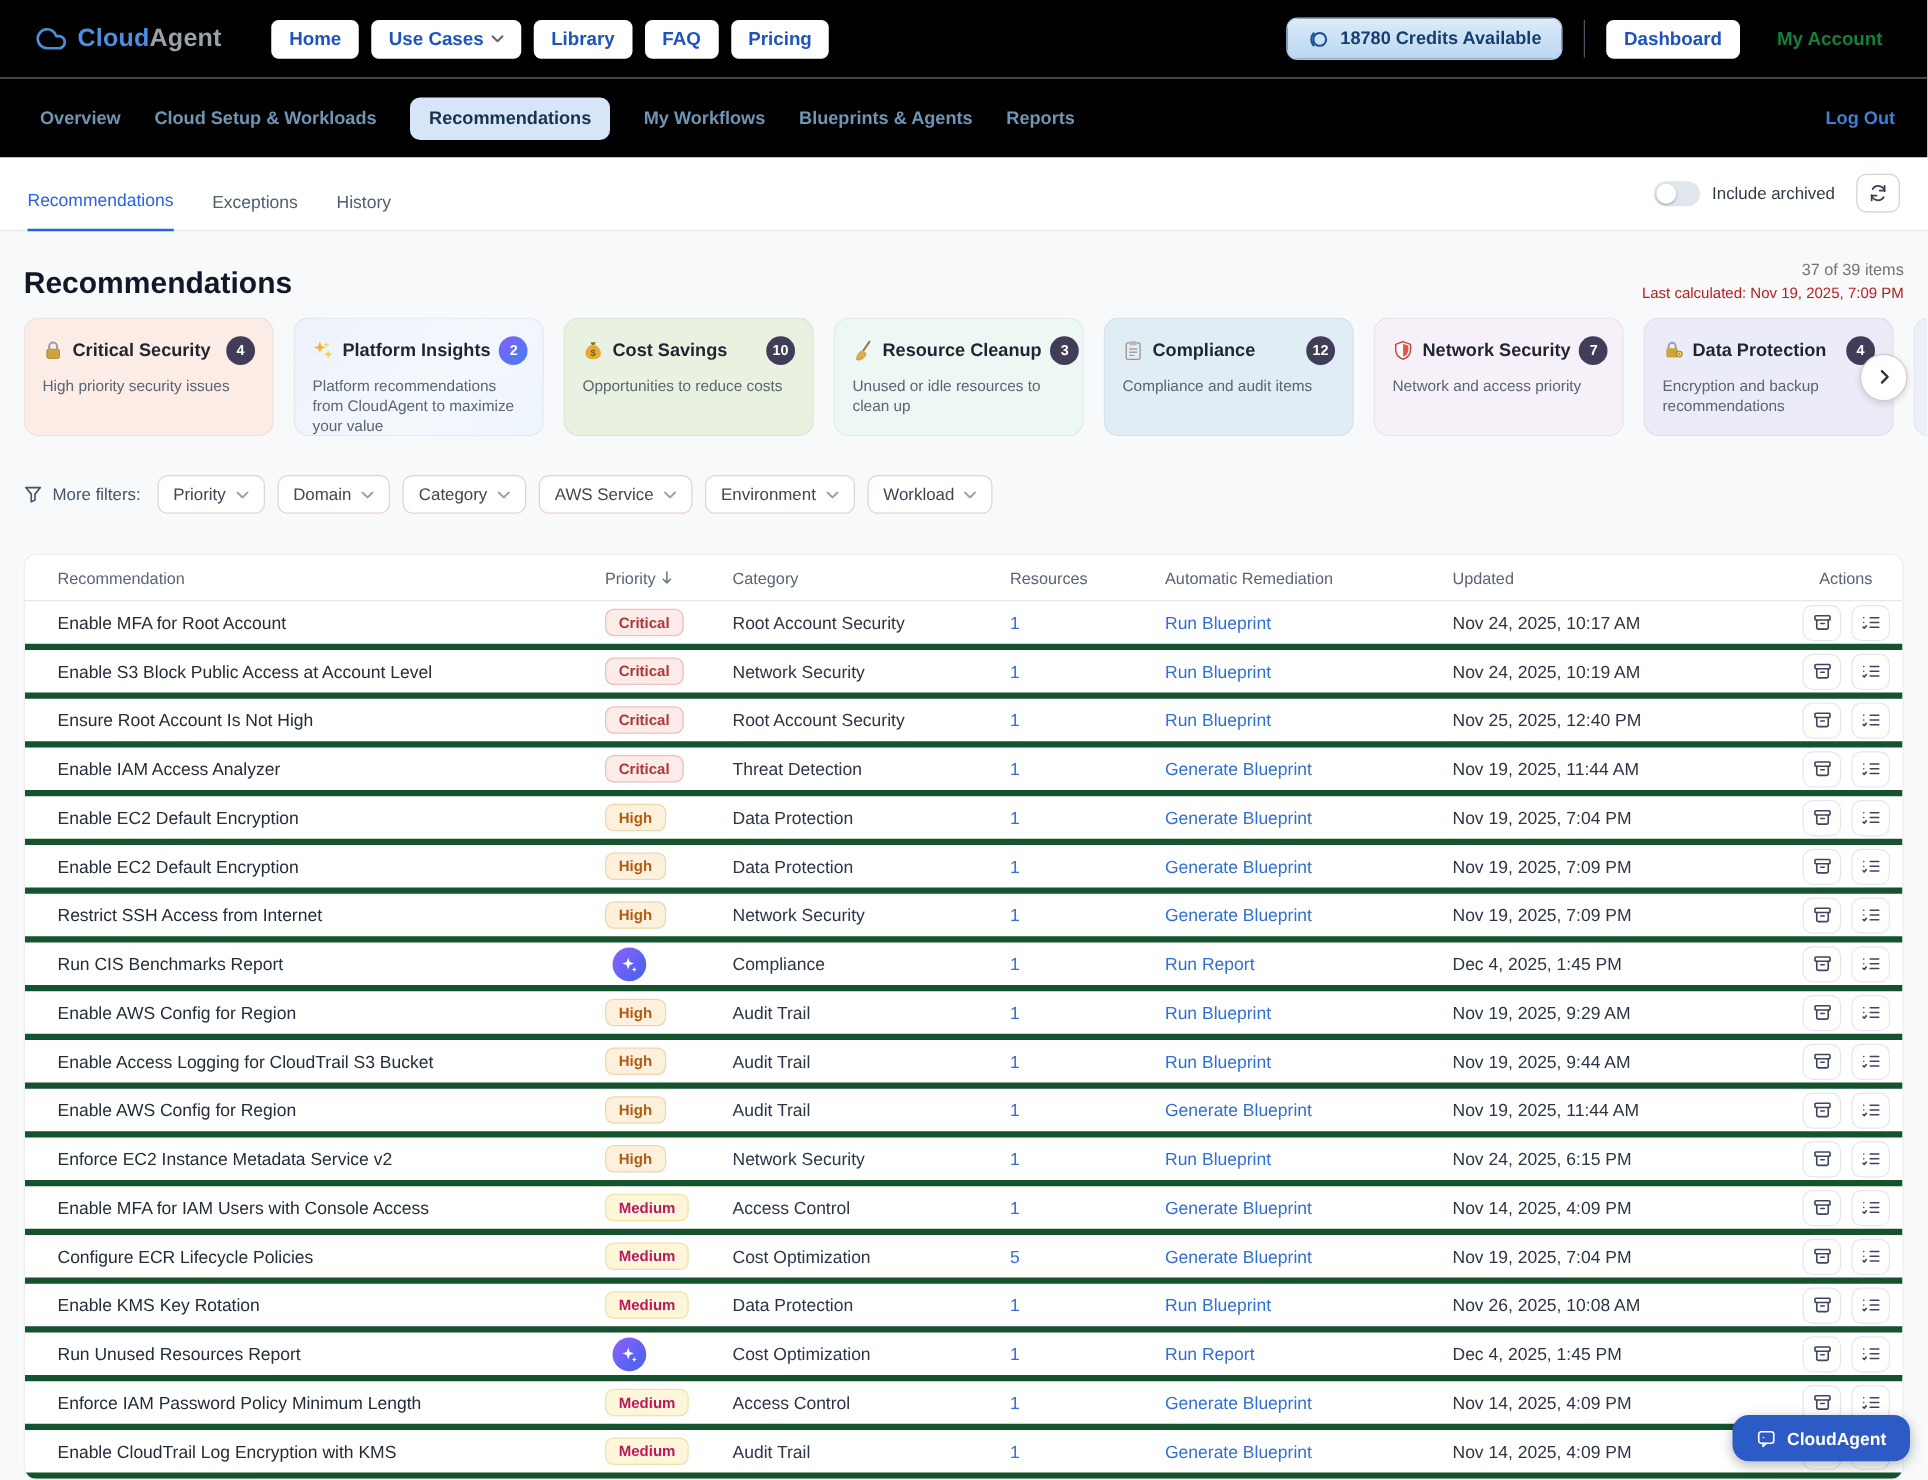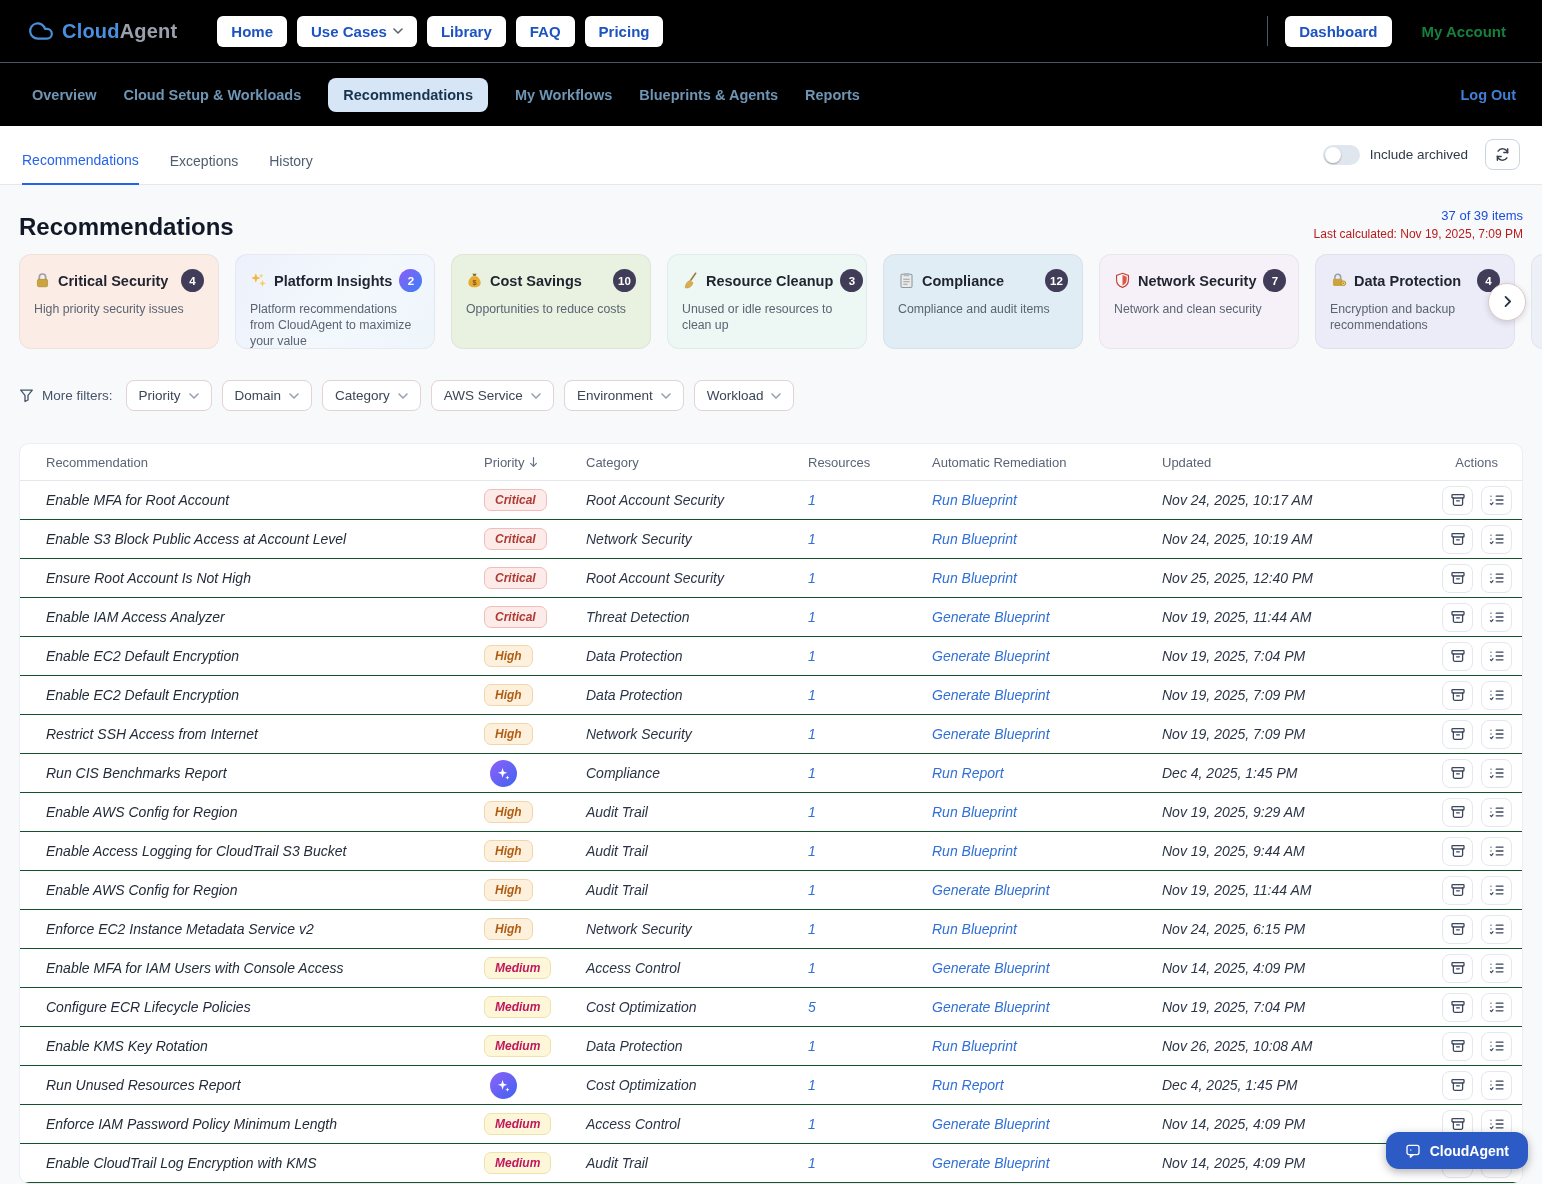--- a/index.html
+++ b/index.html
@@ -42,21 +42,21 @@
   .toggle { width:37px; height:20px; border-radius:10px; background:#dfe6ee; position:relative; cursor:pointer; }
   .toggle-knob { width:16px; height:16px; border-radius:50%; background:#fff; position:absolute; top:2px; left:2px;
     box-shadow:0 1px 2px rgba(0,0,0,.3); }
   .include-label { font-size:13.5px; color:#2f3a48; }
   .refresh-btn { width:35px; height:31px; border:1px solid #cbd5e1; border-radius:8px; background:#fff;
     display:flex; align-items:center; justify-content:center; margin-left:7px; cursor:pointer; }
   
   .title-row { display:flex; justify-content:space-between; align-items:flex-end; margin:23px 19px 0; }
   .page-title { font-size:24px; font-weight:700; color:#111827; }
   .meta { text-align:right; }
-  .meta-count { font-size:13px; color:#1d4ed8; }
+  .meta-count { font-size:13px; color:#737373; }
   .meta-calc { font-size:12px; color:#b91c1c; margin-top:4px; }
   
   .cards-wrap { position:relative; margin:13px 0 0 19px; width:1523px; overflow:hidden; }
   .cards { display:flex; gap:16px; }
   .card { min-width:200px; width:200px; height:95px; border-radius:12px; padding:14px 14px 12px;
     border:1px solid rgba(15,23,42,.05); cursor:pointer; }
   .card-gradient { background:linear-gradient(125deg,#edf1fb 0%,#f3f8fd 55%,#eef5fb 100%); }
   .card-head { display:flex; align-items:center; gap:7px; }
   .card-head .cicon { display:flex; width:17px; }
   .card-title { font-size:14.5px; font-weight:700; color:#1f2430; flex:1; white-space:nowrap; }
@@ -73,21 +73,21 @@
   .filters-label { display:flex; align-items:center; gap:8px; font-size:13.5px; color:#46536a; margin-right:3px; }
   .filter-btn { display:flex; align-items:center; gap:8px; background:#fff; border:1px solid #e3d3d3;
     border-radius:8px; padding:7px 12px; font-size:13.5px; color:#3c4656; cursor:pointer; }
   .filter-btn .chev { color:#9aa3af; display:flex; }
   
   .table-card { margin:32px 19px 0; background:#fff; border:1px solid #eceef2; border-radius:10px; overflow:hidden; }
   .thead, .trow { display:grid; grid-template-columns:438px 102px 222px 124px 230px 280px 1fr;
     align-items:center; padding-left:26px; padding-right:24px; }
   .thead { height:37px; border-bottom:1px solid #e5e7eb; color:#5a6474; font-size:13px; }
   .th { display:flex; align-items:center; gap:4px; }
-  .trow { height:39px; border-bottom:1px solid #14532d; font-size:14px; cursor:default;font-style:italic; }
+  .trow { height:39px; border-bottom:5px solid #14532d; font-size:14px; cursor:default; }
   .rec-name { color:#232c3a; }
   .badge { display:inline-block; padding:3px 10px; border-radius:7px; font-size:12px; font-weight:700; }
   .badge-critical { background:#fcebe9; border:1px solid #f0bdb9; color:#ad3a32; }
   .badge-high { background:#fdf1de; border:1px solid #f0d6ab; color:#b05d13; }
   .badge-medium { background:#fdf6d9; border:1px solid #eee3a9; color:#be185d; }
   .ai-chip { width:27px; height:27px; border-radius:50%; background:linear-gradient(135deg,#9061f9,#3e63f0);
     display:flex; align-items:center; justify-content:center; margin-left:6px; }
   .cat-cell, .updated-cell { color:#2b3547; }
   .tlink { color:#2f6fd6; text-decoration:none; cursor:pointer; }
   .actions-cell { display:flex; justify-content:flex-end; gap:8px; }
@@ -126,20 +126,29 @@
         <span>Library</span>
       </button>
       <button class="topnav-btn">
         <span>FAQ</span>
       </button>
       <button class="topnav-btn">
         <span>Pricing</span>
       </button>
     </div>
   <div class="topnav-right">
+    <div class="credits">
+      <span class="cicon" style="display:flex">
+          <svg width="17" height="17" viewBox="0 0 16 16" fill="none" stroke="#1d4e8f" stroke-width="1.6" stroke-linecap="round">
+            <circle cx="9.2" cy="8" r="4.8"></circle>
+            <path d="M4.6 3.4a7 7 0 0 0 0 9.2"></path>
+          </svg>
+        </span>
+      <span>18780 Credits Available</span>
+    </div>
     <div class="topnav-divider"></div>
     <button class="topnav-btn">
         <span>Dashboard</span>
       </button>
     <span class="my-account">My Account</span>
   </div>
 </div>
 
 <div class="subnav">
   <span id="subnav-items" style="display:flex;align-items:center;gap:27px">
@@ -259,21 +268,21 @@
         <div class="card-head">
           <span class="cicon" style="display: flex;">
             <svg width="17" height="17" viewBox="0 0 16 16">
               <path d="M8 1.2l5.6 2.1v3.9c0 3.6-2.3 6.2-5.6 7.3-3.3-1.1-5.6-3.7-5.6-7.3V3.3z" fill="#f6f7f8" stroke="#c44536" stroke-width="1.1"></path>
               <path d="M8 2.9l3.9 1.5v2.9c0 2.6-1.6 4.5-3.9 5.4z" fill="#e05545"></path>
             </svg>
           </span>
           <span class="card-title">Network Security</span>
           <div class="card-badge">7</div>
         </div>
-        <div class="card-sub">Network and clean security</div>
+        <div class="card-sub">Network and access priority</div>
       </div>
       <div class="card" style="background: rgb(235, 236, 248);">
         <div class="card-head">
           <span class="cicon" style="display: flex;">
             <svg width="17" height="17" viewBox="0 0 16 16">
               <path d="M4.6 6.6V4.8a2.7 2.7 0 0 1 5.4 0v1.8" fill="none" stroke="#9aa0a6" stroke-width="1.5"></path>
               <rect x="2.8" y="6.3" width="8.8" height="6.8" rx="1.3" fill="#caa53d"></rect>
               <circle cx="12.6" cy="10.6" r="2.2" fill="#f0ce62" stroke="#a8862a" stroke-width=".8"></circle>
               <circle cx="12.6" cy="10.6" r=".7" fill="#a8862a"></circle>
             </svg>

